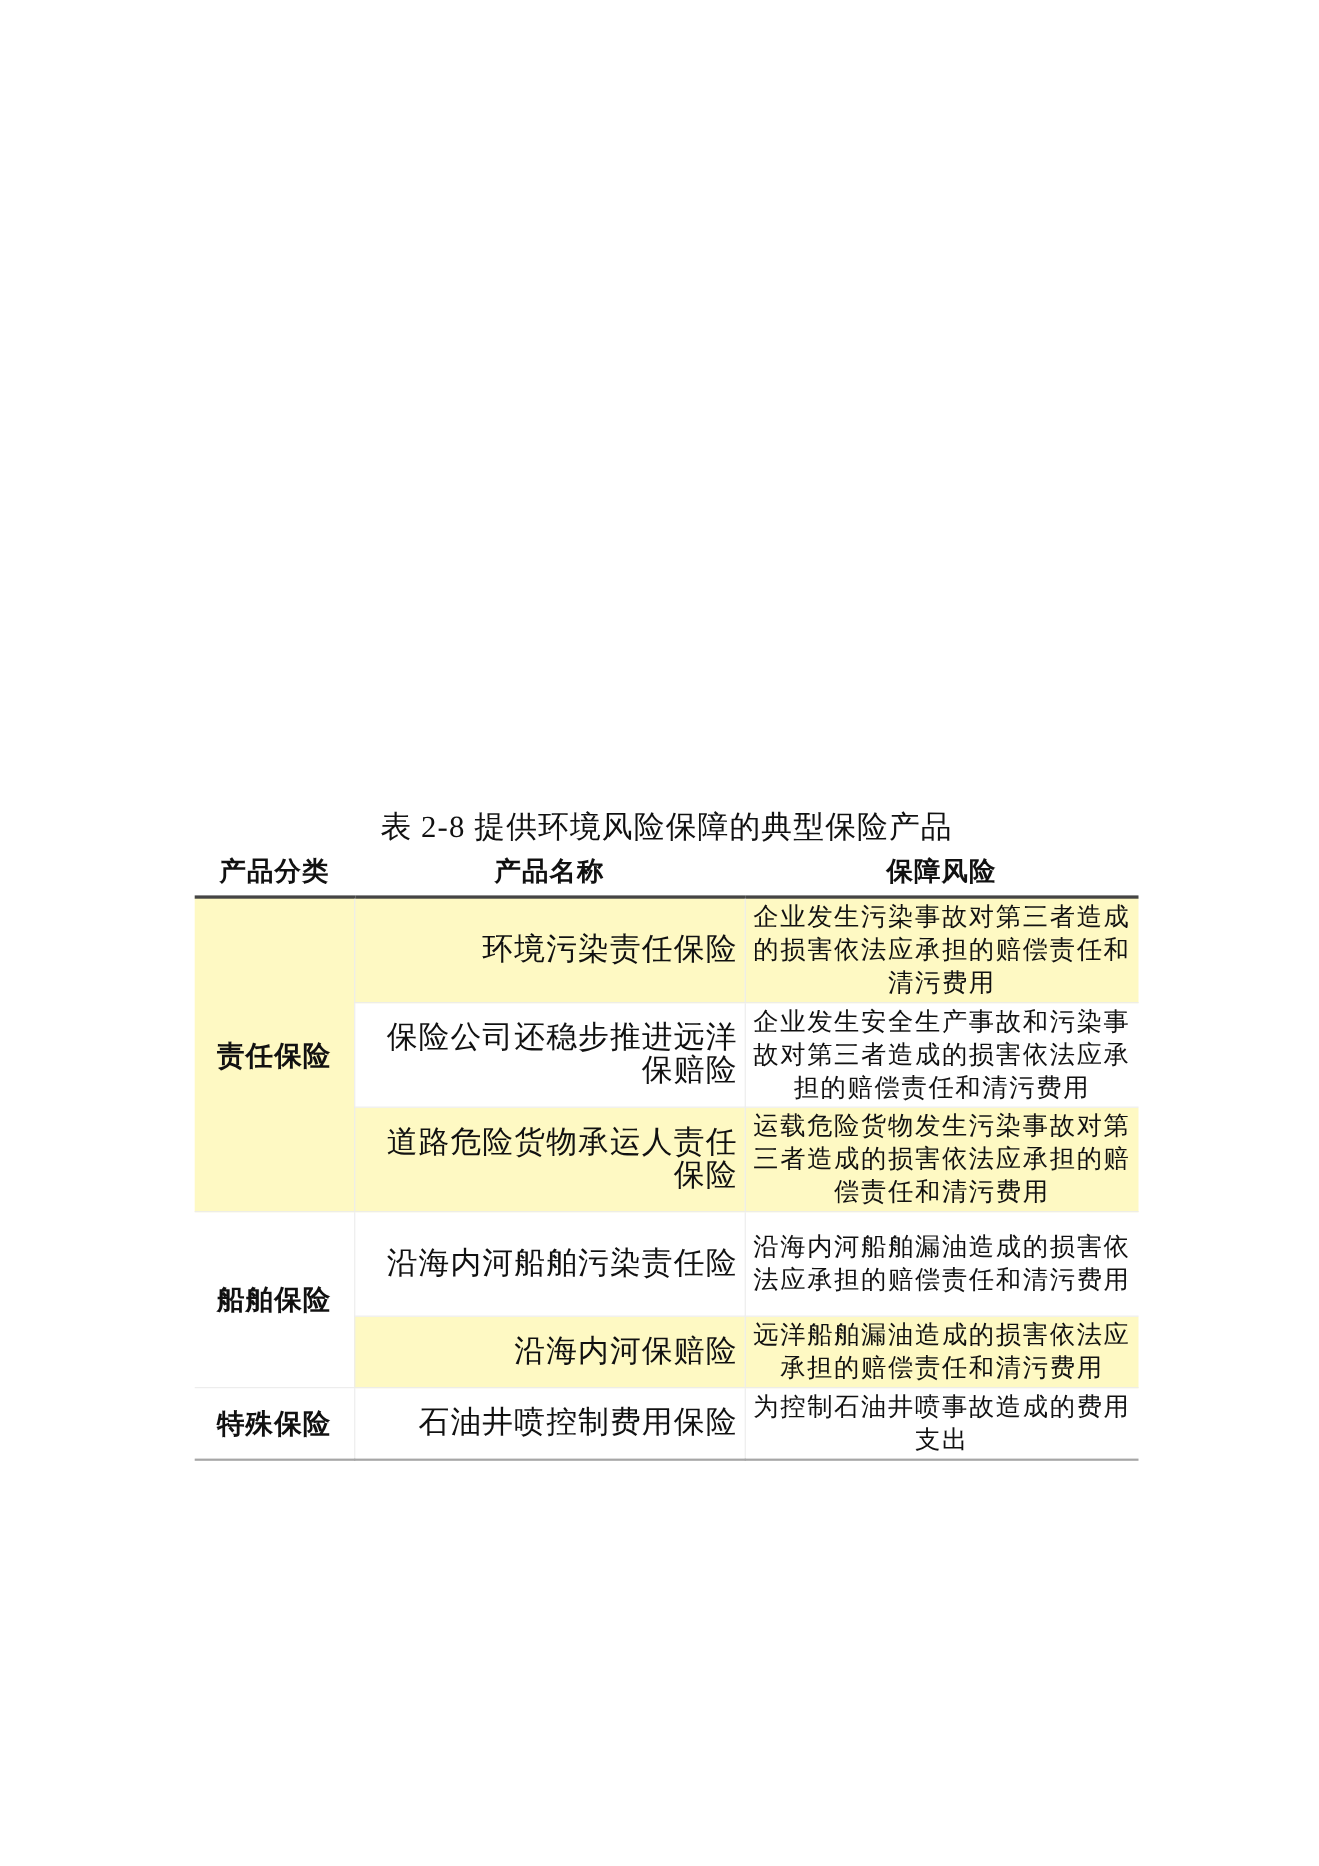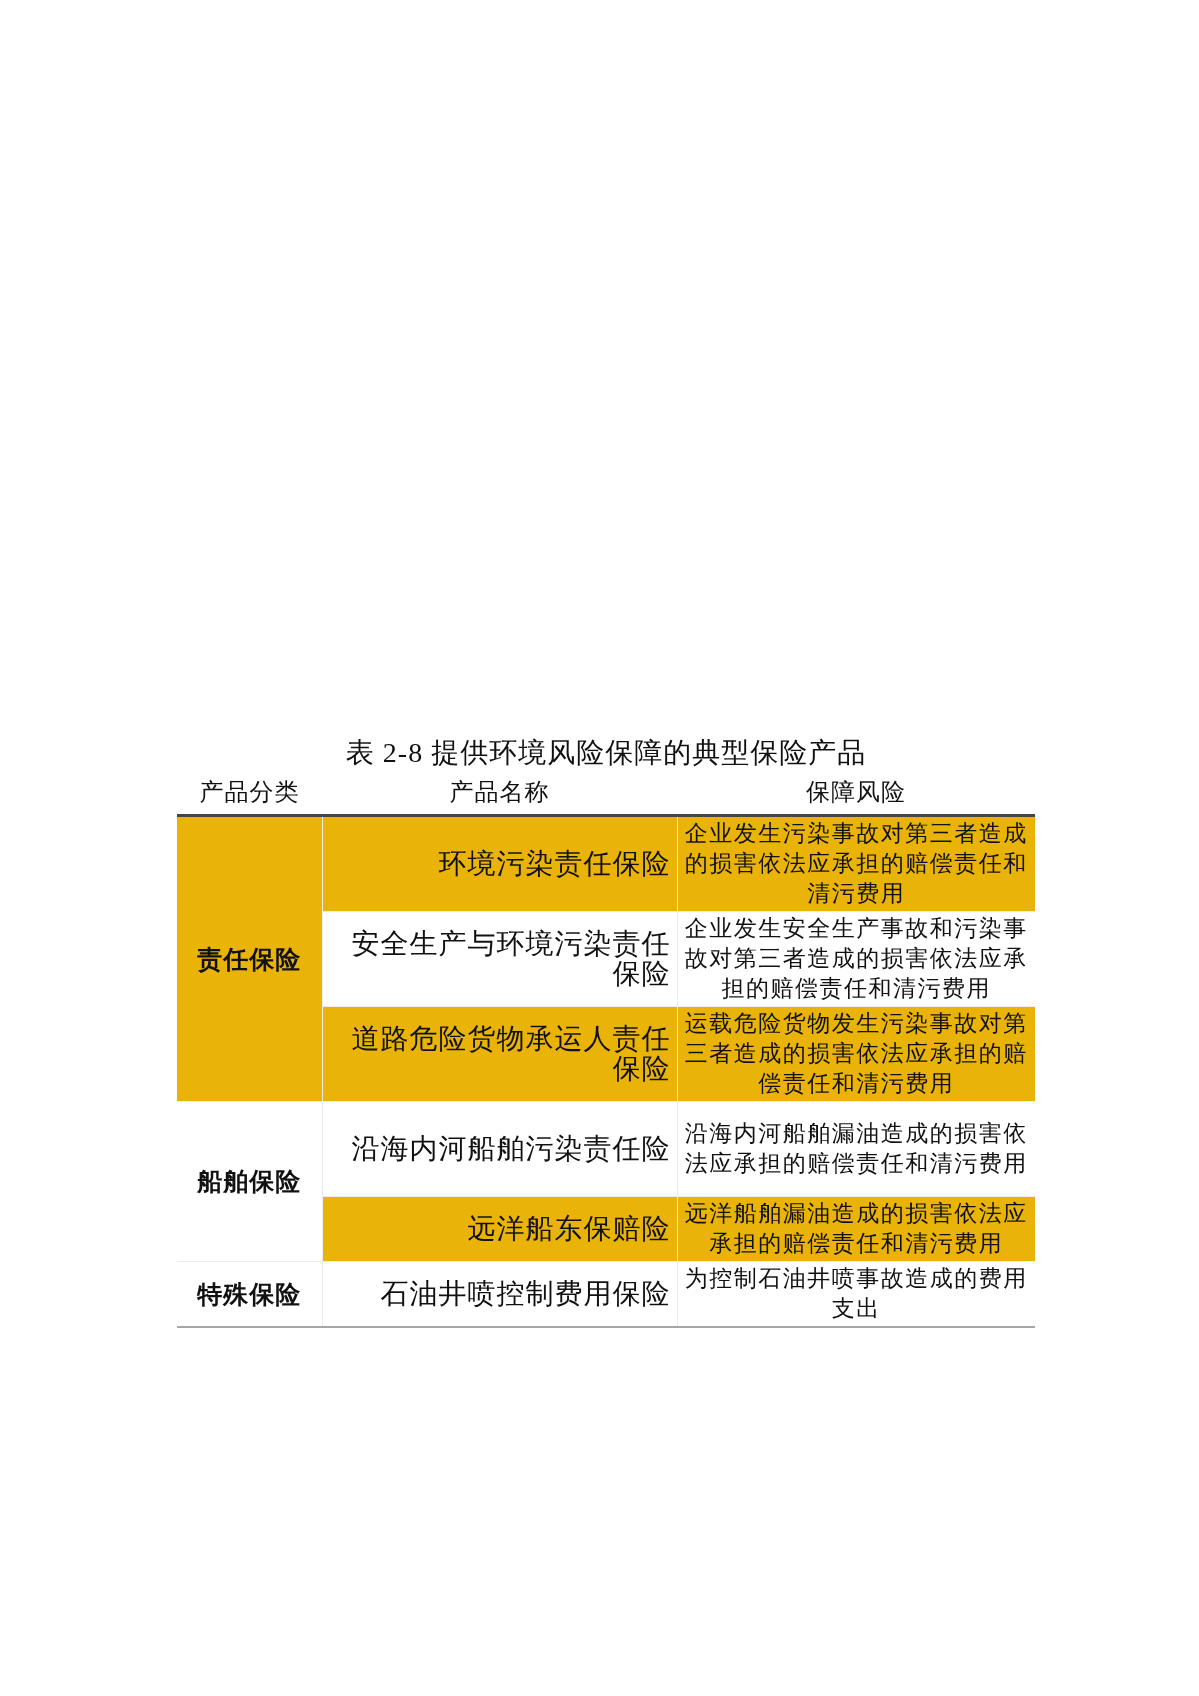--- a/index.html
+++ b/index.html
@@ -42,37 +42,37 @@
     border-collapse: collapse;
     table-layout: fixed;
     width: 858px;
     border-bottom: 2px solid #a6a6a6;
   }
   col.c1 { width: 145px; }
   col.c2 { width: 355px; }
   col.c3 { width: 358px; }
   table.products th {
     font-size: 24px;
-    font-weight: normal;
+    font-weight: bold;
     padding: 1px 0 6px 0;
     text-align: center;
     border-bottom: 3px solid #454545;
     letter-spacing: 1px;
     margin-top: 25px;
   }
   table.products td {
     border: 1px solid #ececec;
     vertical-align: middle;
     padding: 2px 6px;
   }
   table.products td:first-child { border-left: 0; font-family: Liberation Serif, serif; }
   table.products td:last-child { border-right: 0; }
   table.products tr:first-child td { border-top: 0; }
   table.products tr.group-start td { border-top: 1px solid #b3b3b3; }
-  td.shade { background: #eab308; }
+  td.shade { background: #fef9c3; }
   td.cat {
     font-size: 25px;
     font-weight: bold;
     text-align: center;
     letter-spacing: 1px;
   }
   td.product {
     font-size: 28px;
     text-align: right;
     letter-spacing: 1px;
@@ -117,34 +117,34 @@
           <th>保障风险</th>
         </tr>
       </thead>
       <tbody>
           <tr class="row-3l">
             <td rowspan="3" class="cat shade">责任保险</td>
             <td class="product shade">环境污染责任保险</td>
             <td class="risk shade">企业发生污染事故对第三者造成的损害依法应承担的赔偿责任和清污费用</td>
           </tr>
           <tr class="row-3l">
-            <td class="product">安全生产与环境污染责任保险</td>
+            <td class="product">保险公司还稳步推进远洋保赔险</td>
             <td class="risk">企业发生安全生产事故和污染事故对第三者造成的损害依法应承担的赔偿责任和清污费用</td>
           </tr>
           <tr class="row-3l">
             <td class="product shade">道路危险货物承运人责任保险</td>
             <td class="risk shade">运载危险货物发生污染事故对第三者造成的损害依法应承担的赔偿责任和清污费用</td>
           </tr>
           <tr class="row-3l group-start">
             <td rowspan="2" class="cat">船舶保险</td>
             <td class="product">沿海内河船舶污染责任险</td>
             <td class="risk">沿海内河船舶漏油造成的损害依法应承担的赔偿责任和清污费用</td>
           </tr>
           <tr class="row-2l">
-            <td class="product shade">远洋船东保赔险</td>
+            <td class="product shade">沿海内河保赔险</td>
             <td class="risk shade">远洋船舶漏油造成的损害依法应承担的赔偿责任和清污费用</td>
           </tr>
           <tr class="row-2l group-start">
             <td rowspan="1" class="cat">特殊保险</td>
             <td class="product">石油井喷控制费用保险</td>
             <td class="risk">为控制石油井喷事故造成的费用支出</td>
           </tr>
         </tbody>
     </table>
   </div>

